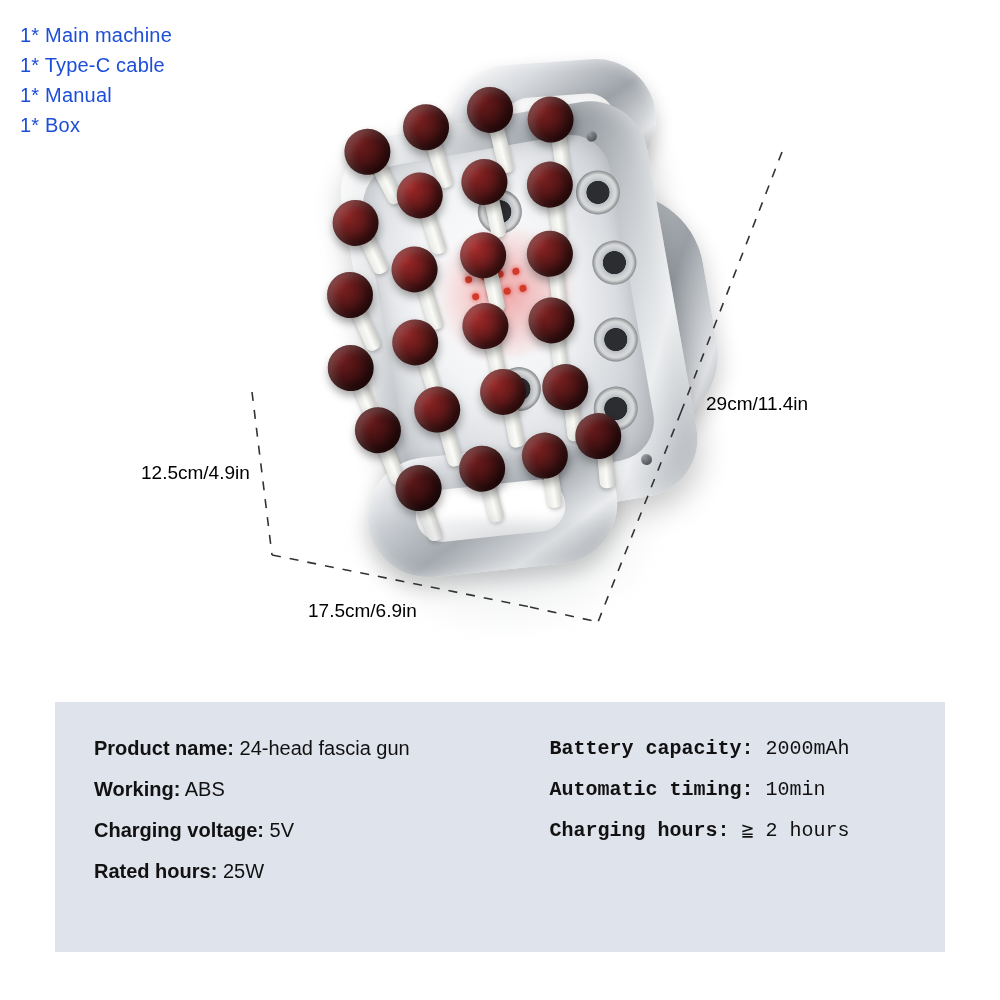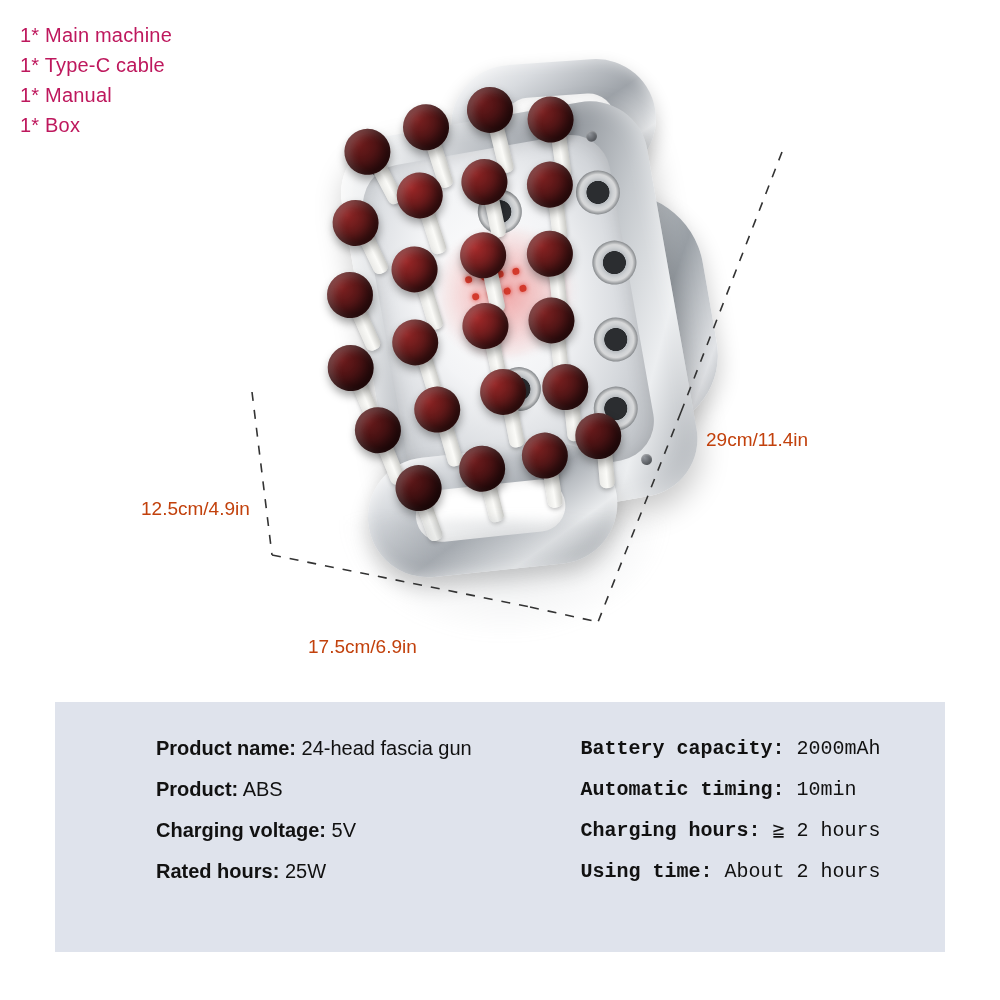--- a/index.html
+++ b/index.html
@@ -26,21 +26,21 @@
   .package-title {
     font-size: 24px;
     line-height: 32px;
     color: #1b1b1b;
     margin-bottom: 6px;
     letter-spacing: 0.2px;
   }
   .package-item {
     font-size: 20px;
     line-height: 30px;
-    color: #be185d;
+    color: #1d4ed8;
     letter-spacing: 0.2px;
   }
 
   
   .product-area {
     position: absolute;
     left: 230px;
     top: 50px;
     width: 620px;
     height: 600px;
@@ -193,41 +193,40 @@
     width: 330px;
     height: 120px;
     background: radial-gradient(ellipse at 50% 0%, rgba(170,175,180,0.35) 0%, rgba(255,255,255,0) 70%);
     filter: blur(6px);
   }
 
   
   .dim-label {
     position: absolute;
     font-size: 19px;
-    color: #c2410c;
+    color: #000000;
     white-space: nowrap;
-    margin-top: 36px;
   }
   .dash-svg { position: absolute; left:0; top:0; width: 1000px; height: 700px; pointer-events: none;}
 
   
   .spec-panel {
     position: absolute;
     left: 55px;
     top: 702px;
     width: 890px;
     height: 250px;
     background: #dfe3ec;
     display: flex;
     padding: 26px 0 0 0;
     box-sizing: border-box;
   }
   .spec-col {
     flex: 1;
-    padding-left: 101px;
+    padding-left: 39px;
     box-sizing: border-box;
   }
   .spec-col.right { padding-left: 60px; font-family: Liberation Mono, monospace; }
   .spec-row {
     font-size: 20px;
     line-height: 41px;
     color: #111;
     white-space: nowrap;
   }
   .spec-key { font-weight: bold; }
@@ -371,21 +370,21 @@
 <div class="dim-label" style="left:141px;top:462px;">12.5cm/4.9in</div>
 <div class="dim-label" style="left:308px;top:600px;">17.5cm/6.9in</div>
 
 <div class="spec-panel">
   <div class="spec-col">
     <div class="spec-row">
       <span class="spec-key">Product name:</span>
       <span class="spec-val">24-head fascia gun</span>
     </div>
     <div class="spec-row">
-      <span class="spec-key">Product:</span>
+      <span class="spec-key">Working:</span>
       <span class="spec-val">ABS</span>
     </div>
     <div class="spec-row">
       <span class="spec-key">Charging voltage:</span>
       <span class="spec-val">5V</span>
     </div>
     <div class="spec-row">
       <span class="spec-key">Rated hours:</span>
       <span class="spec-val">25W</span>
     </div>
@@ -396,18 +395,14 @@
       <span class="spec-val">2000mAh</span>
     </div>
     <div class="spec-row">
       <span class="spec-key">Automatic timing:</span>
       <span class="spec-val">10min</span>
     </div>
     <div class="spec-row">
       <span class="spec-key">Charging hours:</span>
       <span class="spec-val">≧ 2 hours</span>
     </div>
-    <div class="spec-row">
-      <span class="spec-key">Using time:</span>
-      <span class="spec-val">About 2 hours</span>
-    </div>
   </div>
 </div>
 
 </body></html>

